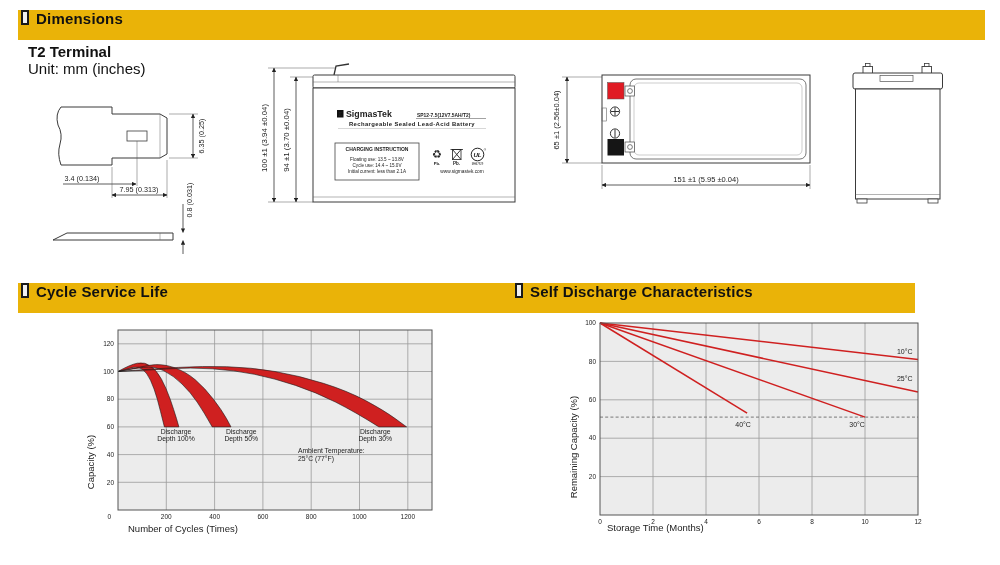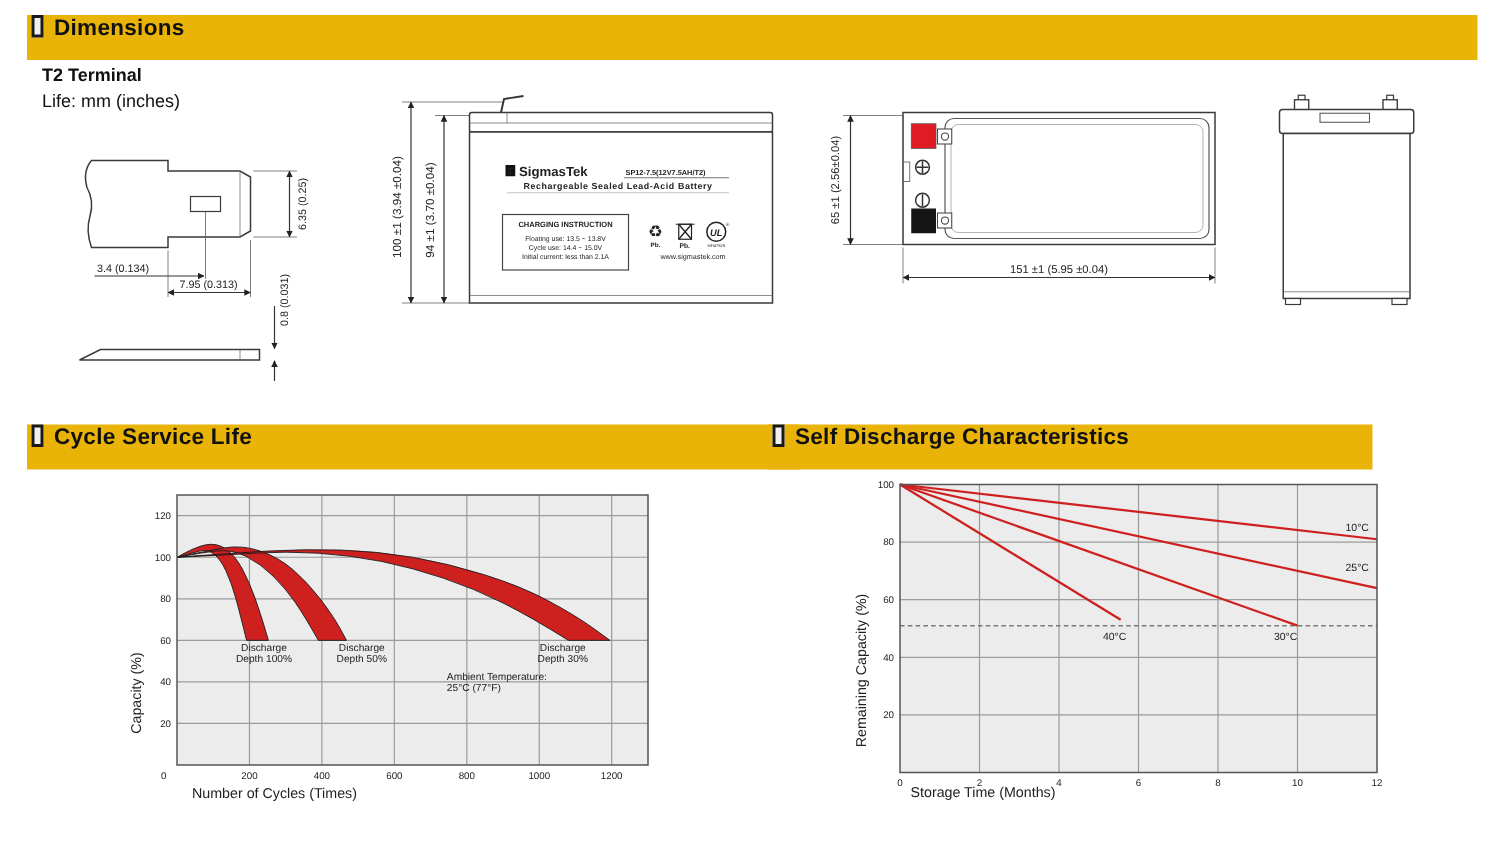--- a/index.html
+++ b/index.html
@@ -1,41 +1,41 @@
 <!DOCTYPE html>
 <html><head>
 <meta charset="utf-8">
 <style>
   html,body{margin:0;padding:0;background:#fff;}
   .page{position:relative;width:1000px;height:565px;background:#fff;overflow:hidden;
         font-family:"Liberation Sans",sans-serif;color:#111;}
   .bar{position:absolute;height:30px;background:#eab308;display:flex;align-items:flex-start;}
   .bar .bullet{width:4px;height:11px;border:2px solid #1a1a1a;background:#f0f0f0;margin-left:3px;}
   .bar .bar-title{font-size:15px;font-weight:bold;margin-left:7px;letter-spacing:.2px;}
-  .sub{position:absolute;font-size:12px;}
+  .sub{position:absolute;font-size:15px;}
   .b{font-weight:bold;}
   svg{position:absolute;font-family:"Liberation Sans",sans-serif;}
   svg text{fill:#222;}
   .dim{stroke:#333;stroke-width:.8;}
   .ext{stroke:#555;stroke-width:.5;}
   .out{stroke:#3a3a3a;stroke-width:1;fill:#fff;}
   .thin{stroke:#666;stroke-width:.5;fill:none;}
 </style>
 </head>
 <body>
 
 <div class="page">
 
   <div class="bar" style="left:18px;top:10px;width:967px;">
     <span class="bullet"></span>
     <span class="bar-title">Dimensions</span>
   </div>
 
   <div class="sub b" style="left:28px;top:43px;">T2 Terminal</div>
-  <div class="sub" style="left:28px;top:60px;">Life: mm (inches)</div>
+  <div class="sub" style="left:28px;top:60px;">Unit: mm (inches)</div>
 
   <svg style="left:25px;top:92px;" width="230" height="165" viewBox="0 0 230 165">
     <defs>
       <marker id="arr" viewBox="0 0 8 8" refX="7.5" refY="4" markerWidth="5.5" markerHeight="5.5" orient="auto-start-reverse">
         <path d="M0 0 L8 4 L0 8 z" fill="#222"></path>
       </marker>
     </defs>
     <path class="out" d="M36 15 L87 15 L87 22 L135 22 L142 26 L142 62 L135 66 L87 66 L87 73 L36 73 Q32 62 35 52 Q38 42 33 33 Q30 22 36 15 Z"></path>
     <line x1="135" y1="22" x2="135" y2="66" class="thin"></line>
     <rect x="102" y="39" width="20" height="10" class="out" style="stroke-width:.8"></rect>

